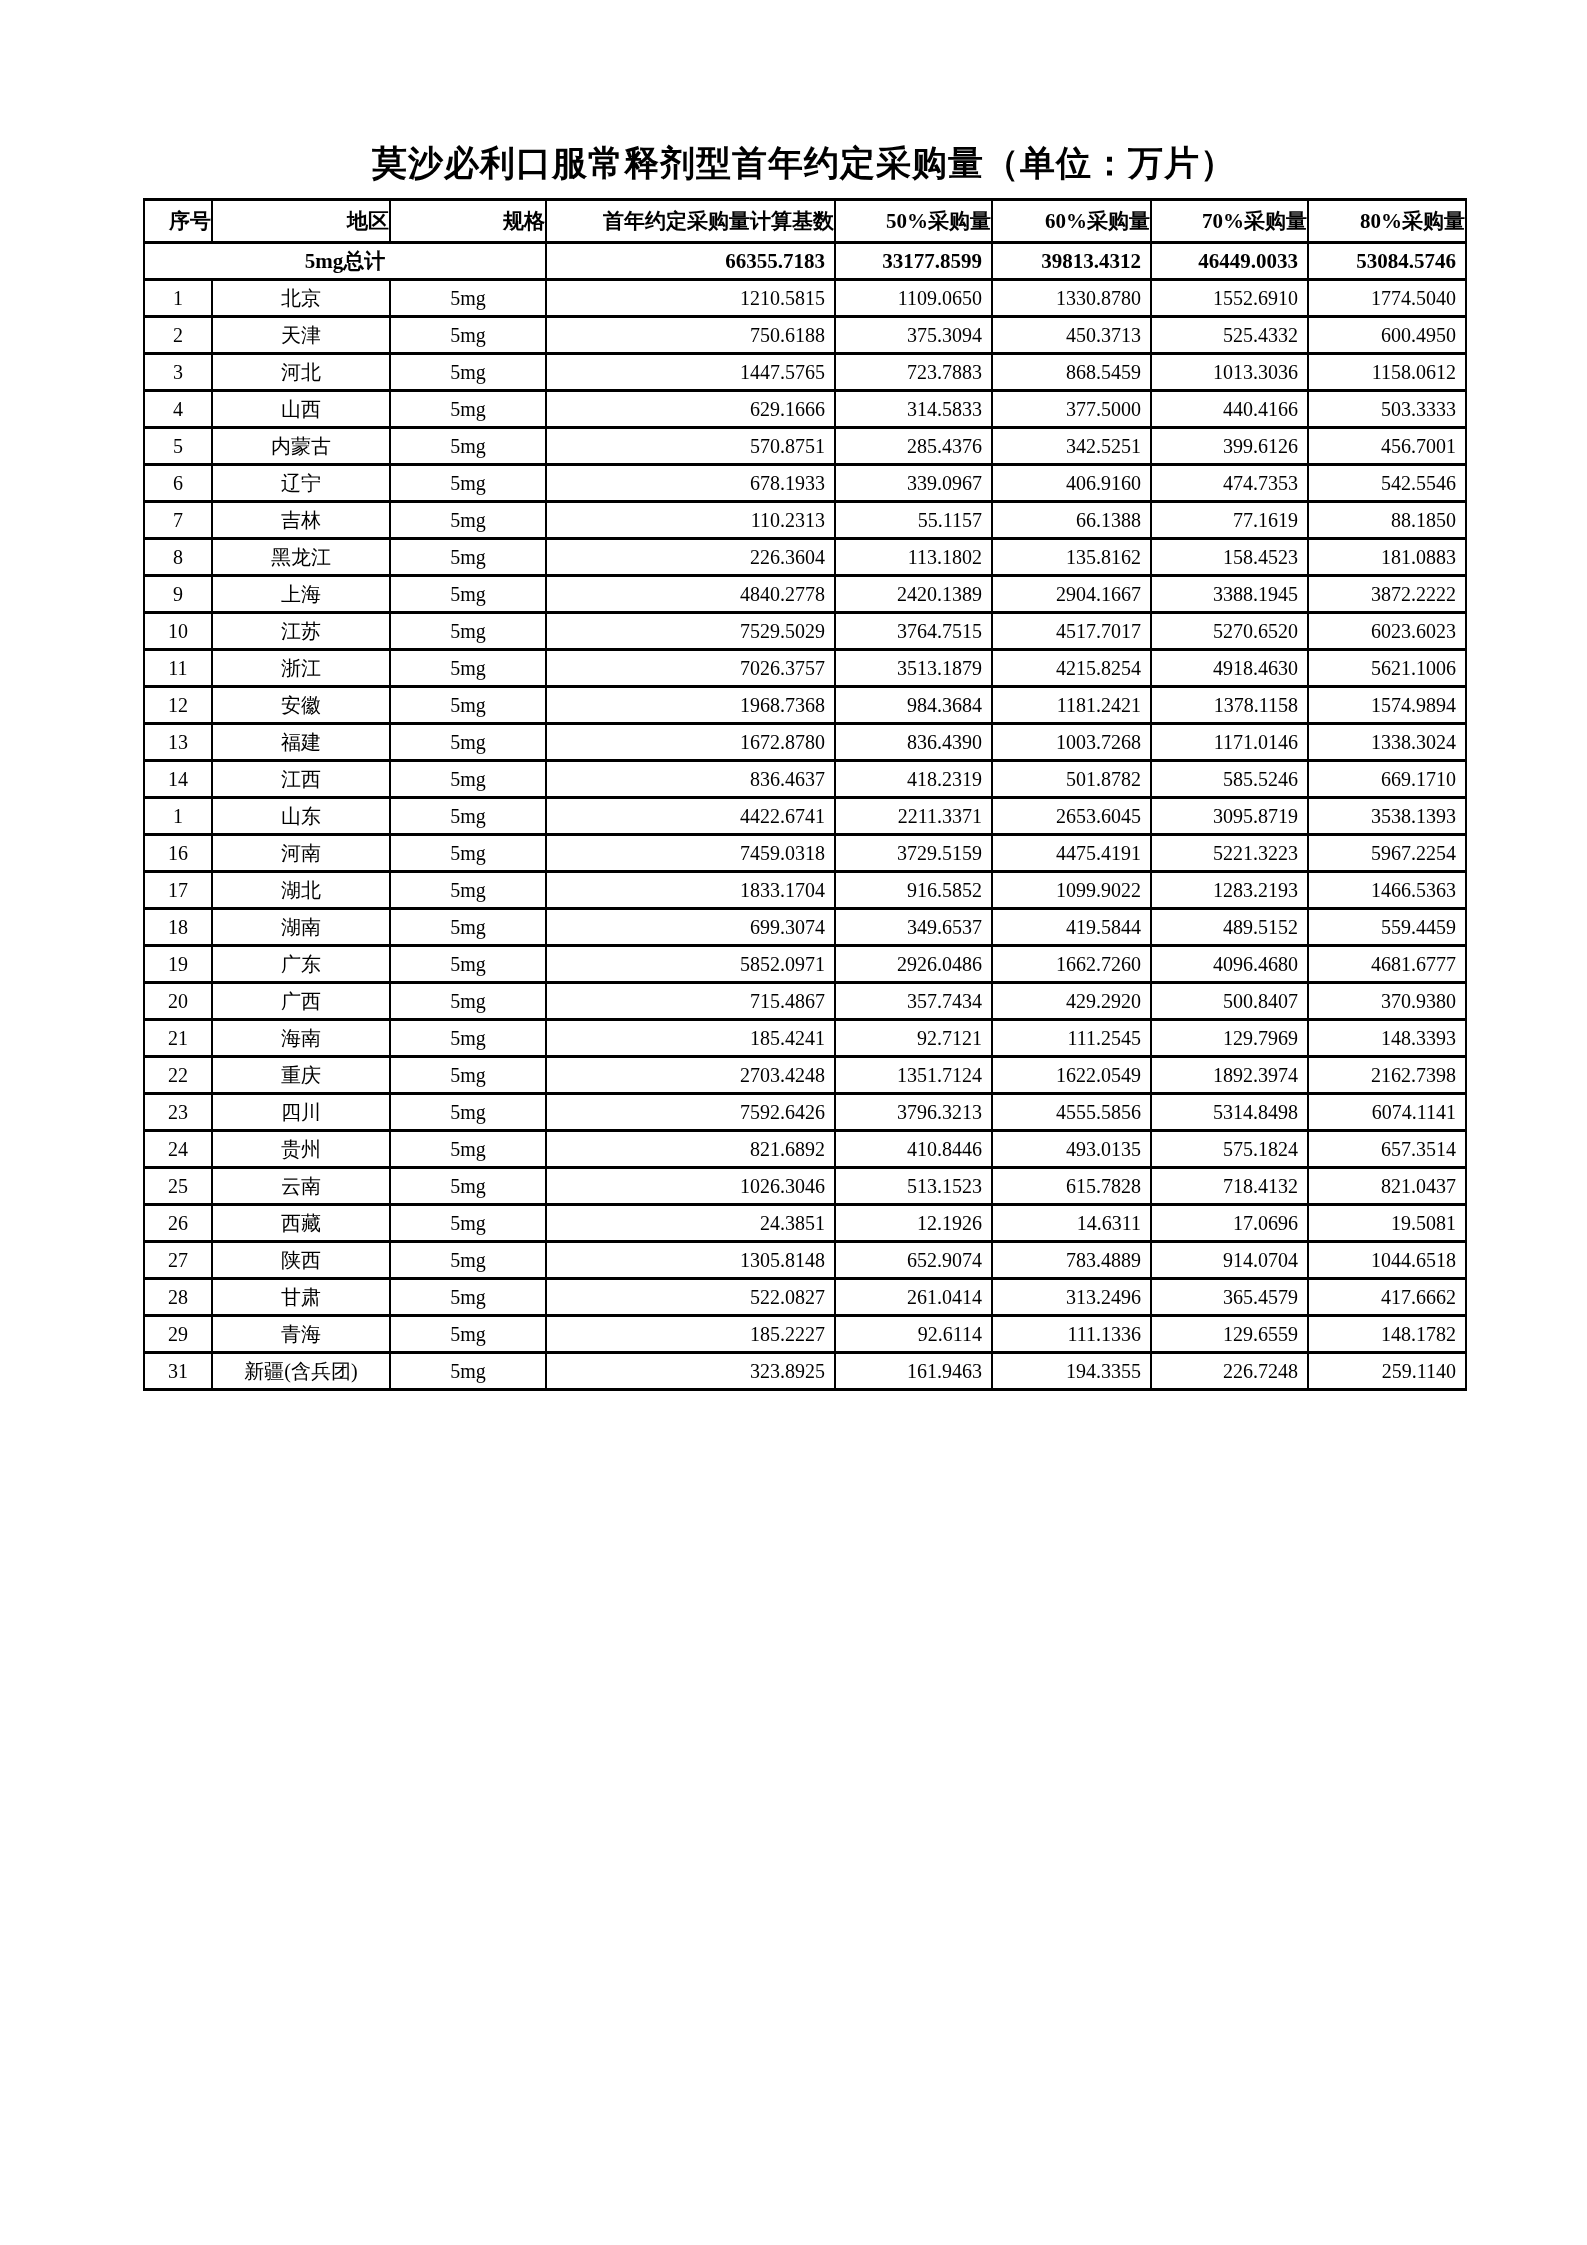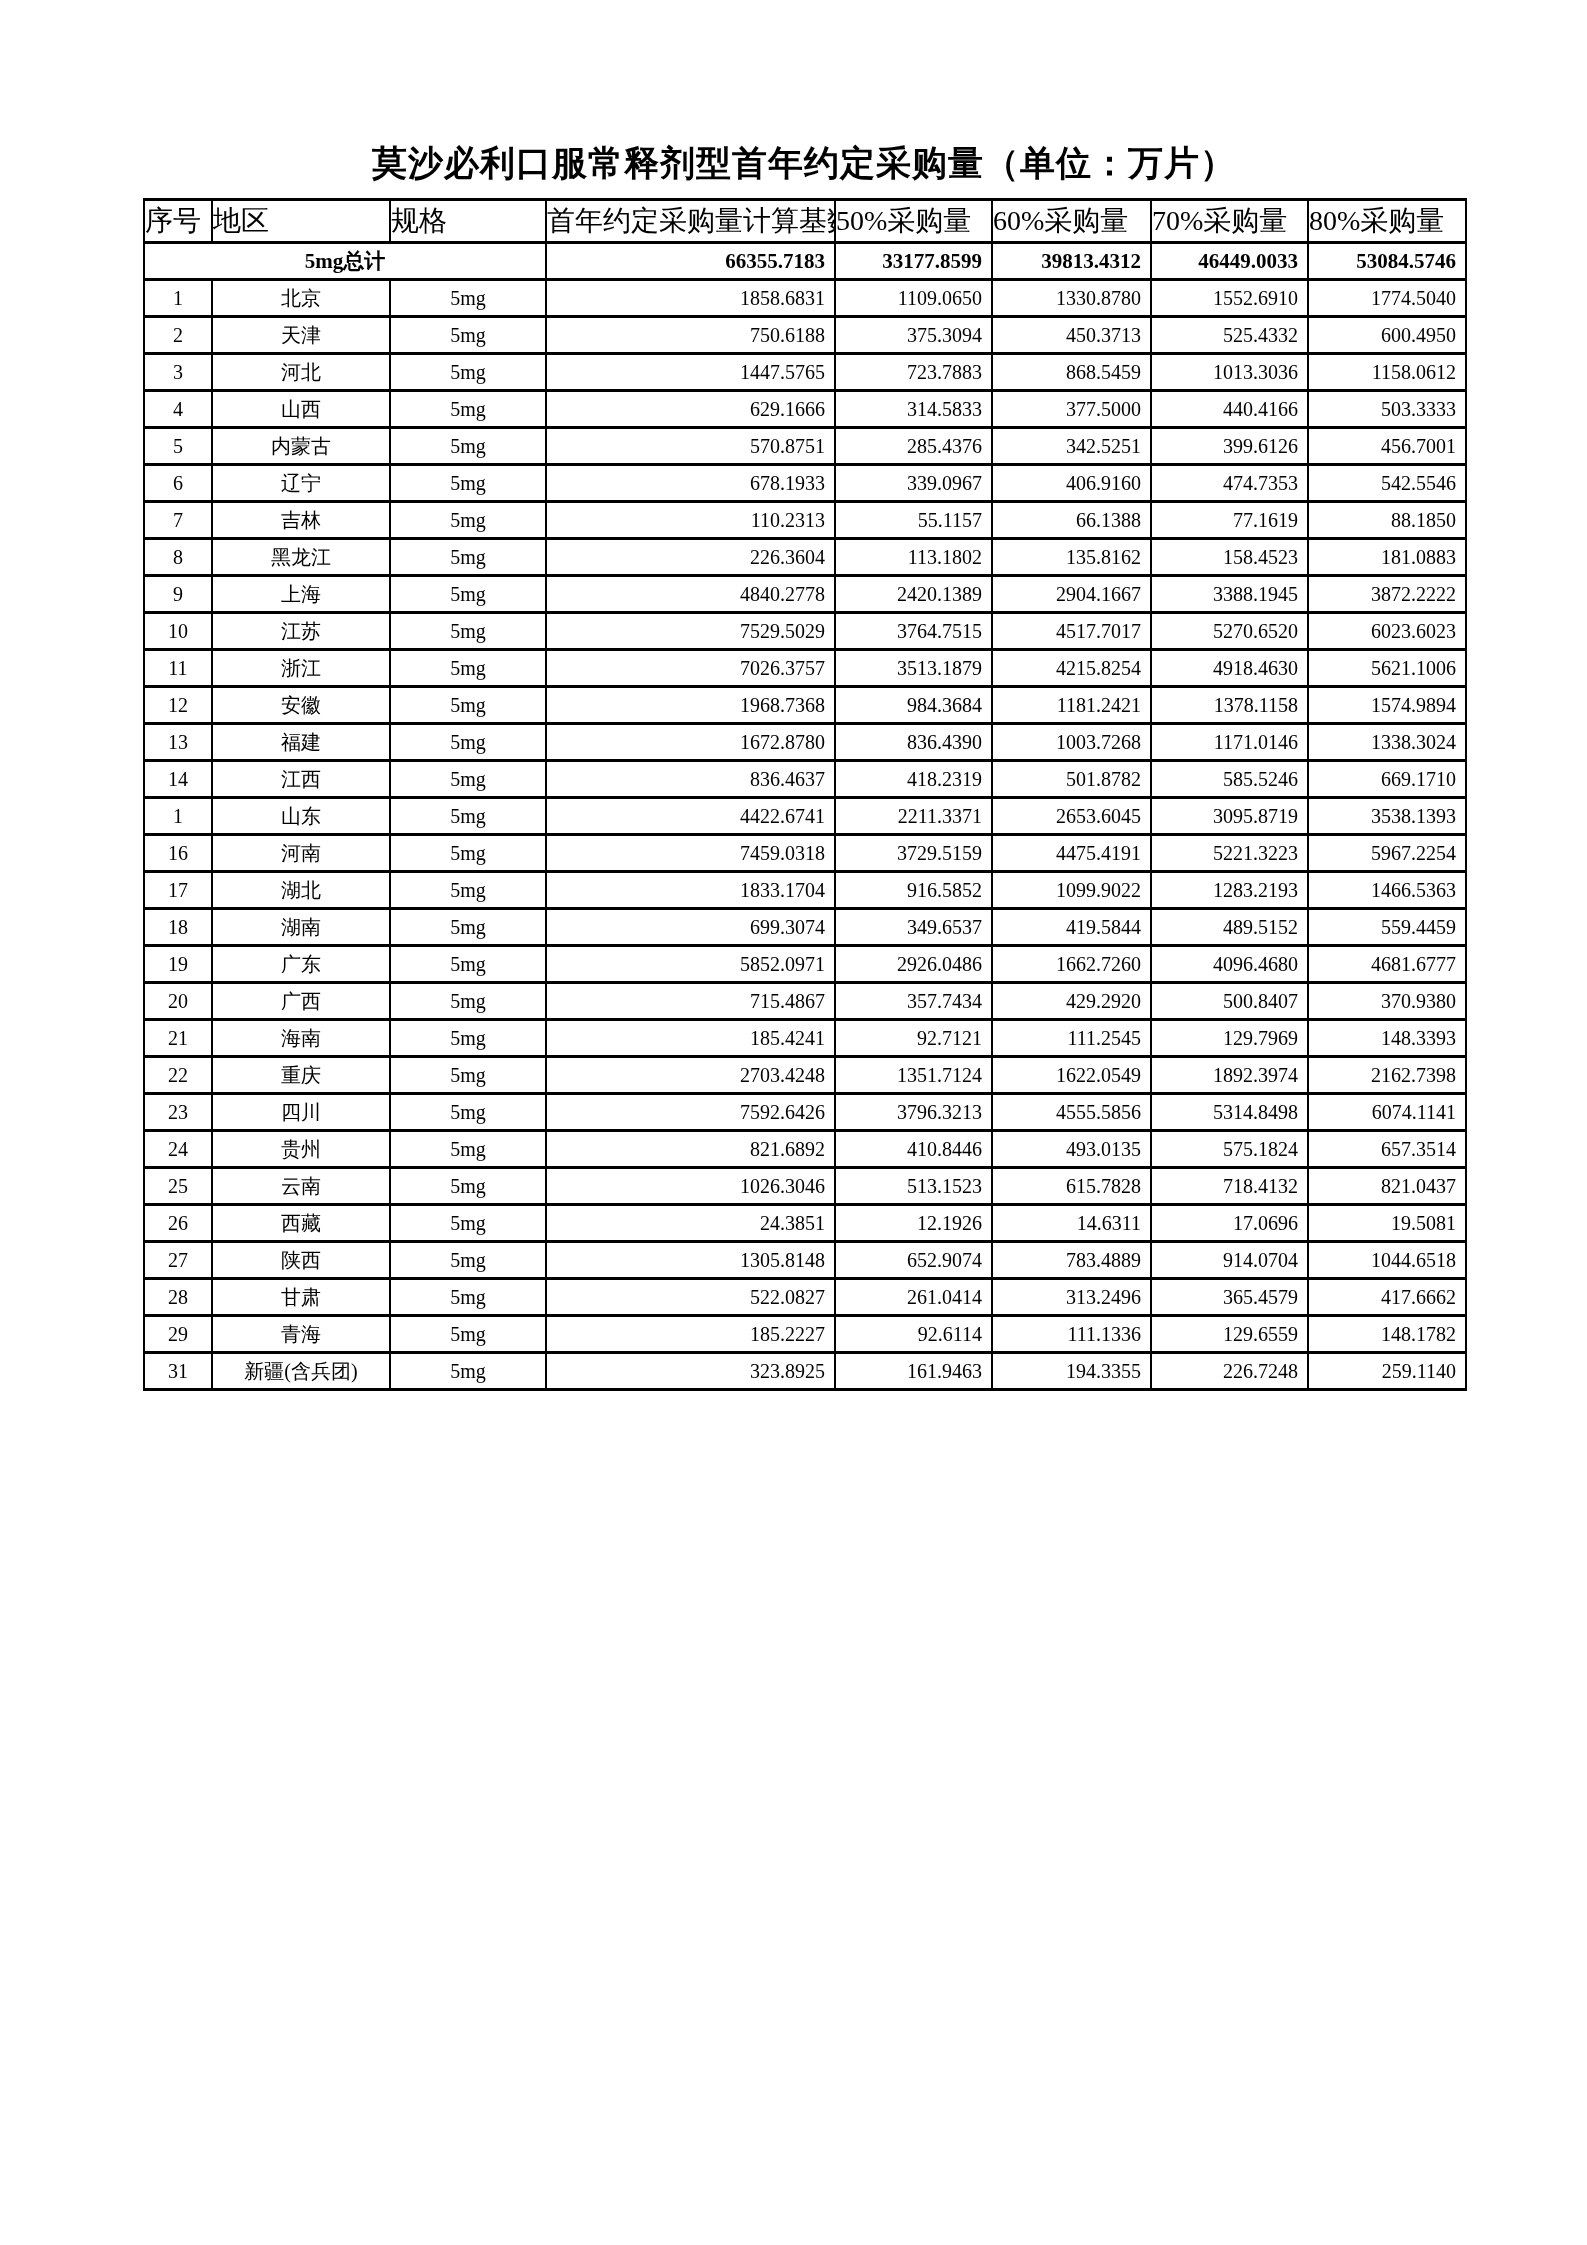--- a/index.html
+++ b/index.html
@@ -38,24 +38,24 @@
   .data-table th, .data-table td {
     border-left: 2px solid #000;
     border-right: 2px solid #000;
     border-top: 3px solid #000;
     border-bottom: 3px solid #000;
     padding: 0;
     white-space: nowrap;
     overflow: hidden;
   }
   .data-table th {
-    font-size: 28px;
-    font-weight: normal;
+    font-size: 21px;
+    font-weight: bold;
     height: 40px;
-    text-align: left;
+    text-align: right;
   }
   .data-table td {
     font-size: 20px;
     height: 34px;
   }
   .c-idx, .c-region, .c-spec { text-align: center; }
   .c-num { text-align: right; padding-right: 9px !important; }
   .total-row td { font-weight: bold; font-size: 21px; }
   .total-label { text-align: center; }
 </style>
@@ -97,21 +97,21 @@
         <td class="c-num">39813.4312</td>
         <td class="c-num">46449.0033</td>
         <td class="c-num">53084.5746</td>
       </tr>
     </tbody>
     <tbody>
         <tr>
           <td class="c-idx">1</td>
           <td class="c-region">北京</td>
           <td class="c-spec">5mg</td>
-          <td class="c-num">1858.6831</td>
+          <td class="c-num">1210.5815</td>
           <td class="c-num">1109.0650</td>
           <td class="c-num">1330.8780</td>
           <td class="c-num">1552.6910</td>
           <td class="c-num">1774.5040</td>
         </tr>
         <tr>
           <td class="c-idx">2</td>
           <td class="c-region">天津</td>
           <td class="c-spec">5mg</td>
           <td class="c-num">750.6188</td>

